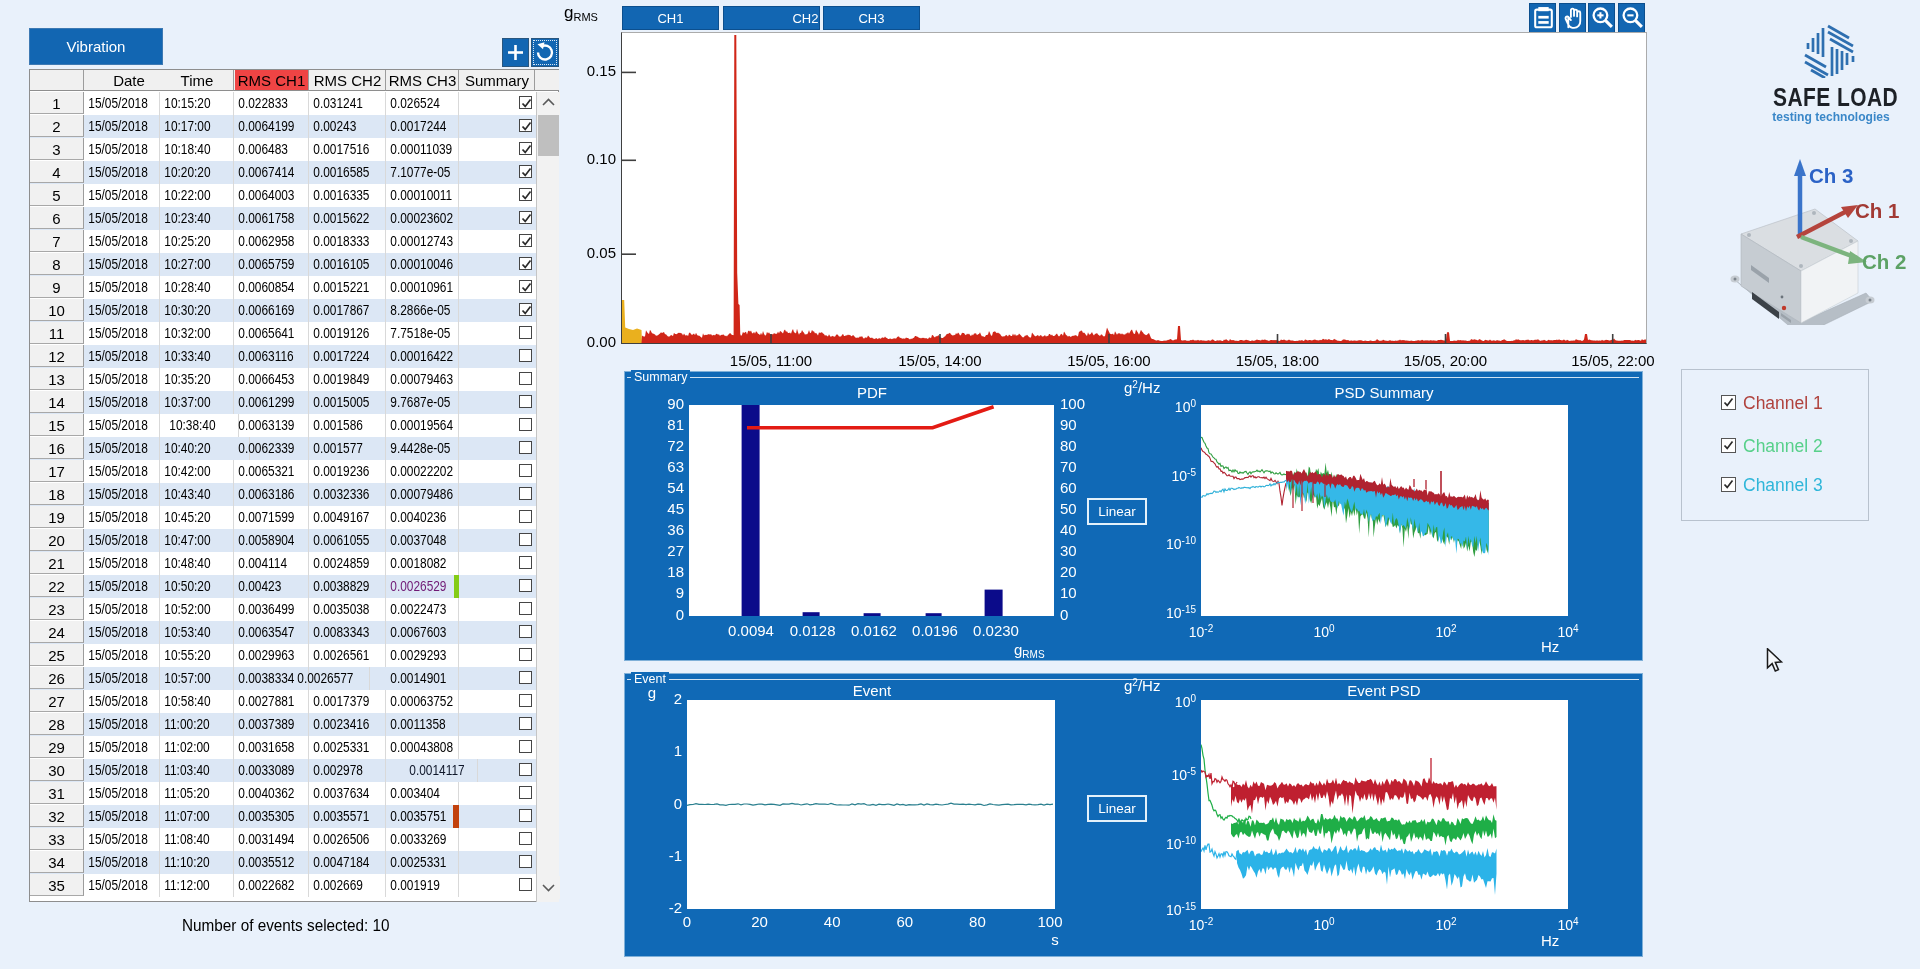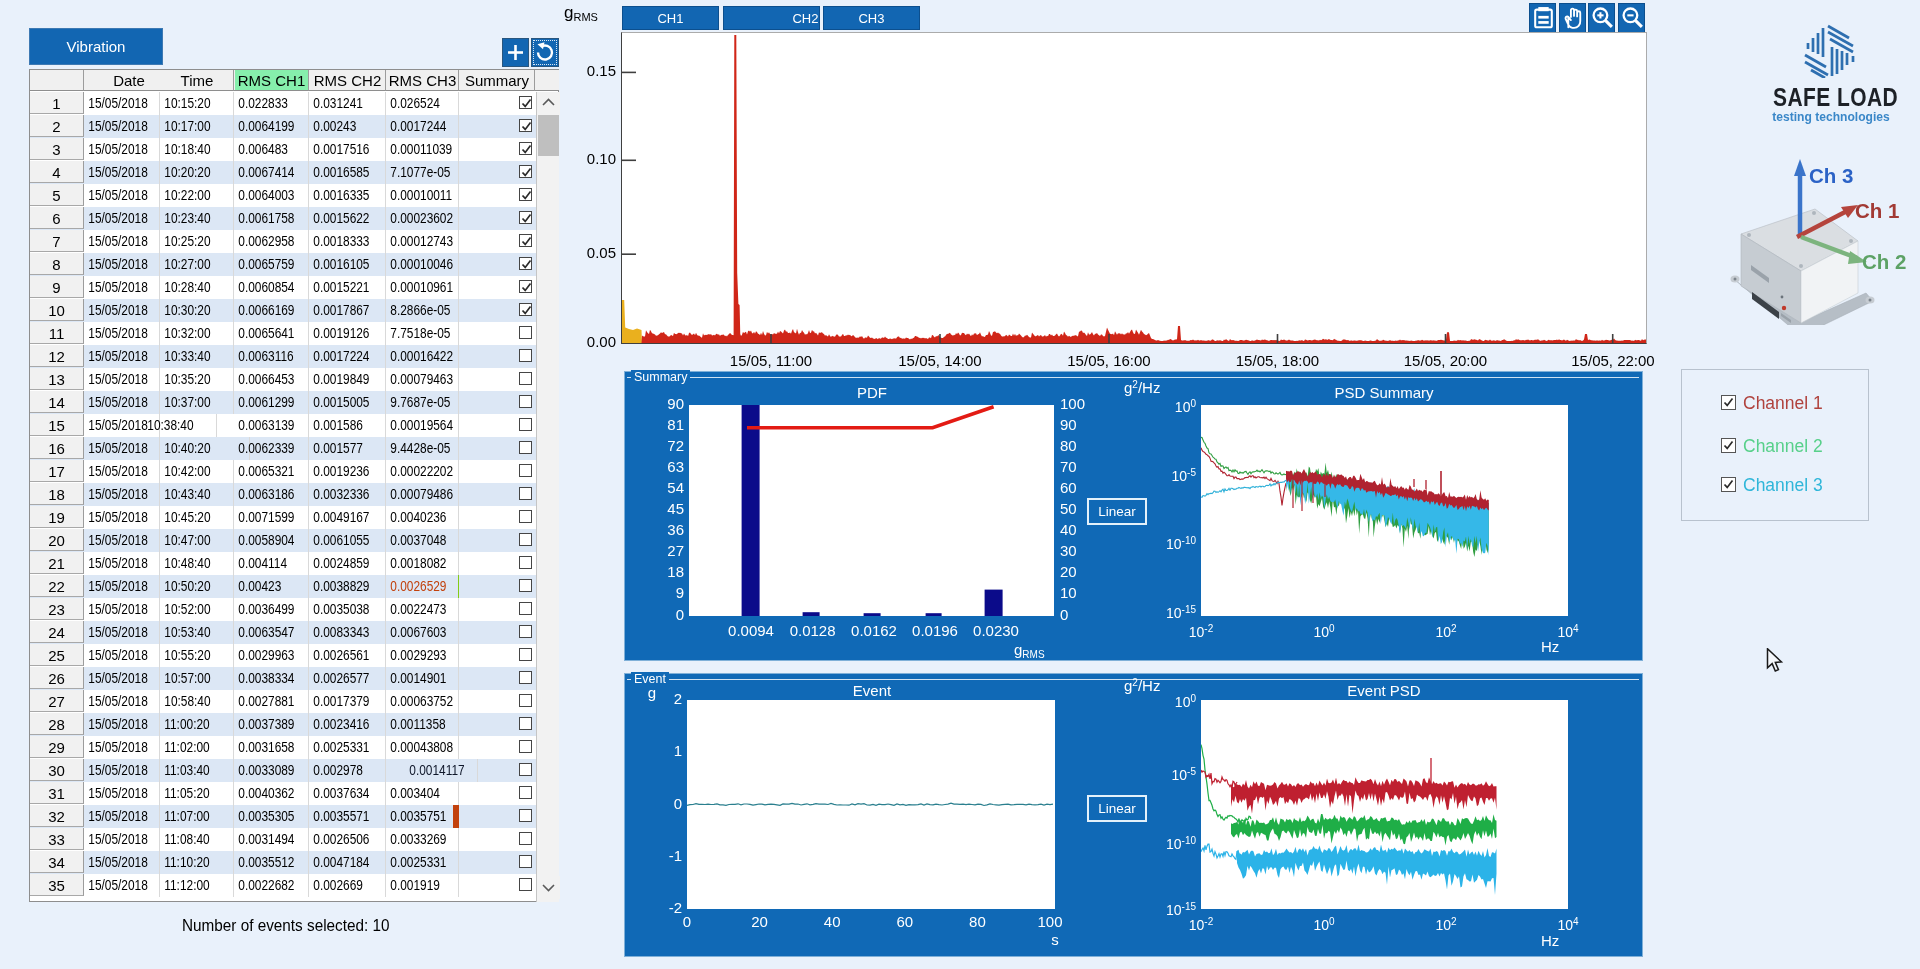--- a/index.html
+++ b/index.html
@@ -9,21 +9,21 @@
       <g transform="translate(26,0) scale(-1,1)">
         <path d="M20,13.5 a7,7 0 1 1 -3.5,-6" fill="none" stroke="#fff" stroke-width="2.4"></path>
         <polygon points="13.5,3.2 20.5,5.2 15,10.2" fill="#fff"></polygon>
       </g>
     </svg></div>
 <div style="position:absolute;left:29px;top:69px;width:530px;height:833px;background:#fff;border:1px solid #8e8e8e">
     <div style="position:absolute;left:0;top:0;width:529px;height:21px;background:#f0f0f0;border-bottom:1px solid #8e8e8e"></div>
     <div style="position:absolute;left:0px;top:0;width:54px;height:21px;background:#f0f0f0;border-right:1px solid #9c9c9c;border-bottom:1px solid #8e8e8e;text-align:center;line-height:21px;font-size:15px;color:#000"></div>
     <div style="position:absolute;left:55px;top:0;width:89px;height:21px;background:#f0f0f0;border-right:1px solid #9c9c9c;border-bottom:1px solid #8e8e8e;text-align:center;line-height:21px;font-size:15px;color:#000">Date</div>
     <div style="position:absolute;left:131px;top:0;width:73px;height:21px;background:#f0f0f0;border-right:1px solid #9c9c9c;border-bottom:1px solid #8e8e8e;text-align:center;line-height:21px;font-size:15px;color:#000">Time</div>
-    <div style="position:absolute;left:205px;top:0;width:74px;height:21px;background:#86efac;border-right:1px solid #9c9c9c;border-bottom:1px solid #8e8e8e;text-align:center;line-height:21px;font-size:15px;color:#000">RMS CH1</div>
+    <div style="position:absolute;left:205px;top:0;width:74px;height:21px;background:#ef4444;border-right:1px solid #9c9c9c;border-bottom:1px solid #8e8e8e;text-align:center;line-height:21px;font-size:15px;color:#000">RMS CH1</div>
     <div style="position:absolute;left:280px;top:0;width:76px;height:21px;background:#f0f0f0;border-right:1px solid #9c9c9c;border-bottom:1px solid #8e8e8e;text-align:center;line-height:21px;font-size:15px;color:#000">RMS CH2</div>
     <div style="position:absolute;left:357px;top:0;width:72px;height:21px;background:#f0f0f0;border-right:1px solid #9c9c9c;border-bottom:1px solid #8e8e8e;text-align:center;line-height:21px;font-size:15px;color:#000">RMS CH3</div>
     <div style="position:absolute;left:430px;top:0;width:75px;height:21px;background:#f0f0f0;border-right:1px solid #9c9c9c;border-bottom:1px solid #8e8e8e;text-align:center;line-height:21px;font-size:15px;color:#000">Summary</div>
     <div style="position:absolute;left:0;top:22px;width:506px;height:23px;background:#ffffff"></div>
     <div style="position:absolute;left:0;top:22px;width:54px;height:22px;background:#f1f1f1;border-right:1px solid #9c9c9c;border-bottom:1px solid #a8a8a8;text-align:center;line-height:23px;font-size:15px;color:#000">1</div>
     <div style="position:absolute;left:55px;top:22px;width:75px;height:23px;border-right:1px solid #d9d9d9;line-height:23px;font-size:14.5px;color:#000;overflow:hidden"><span style="display:inline-block;transform:scaleX(0.82);transform-origin:0 50%;padding-left:4px;white-space:nowrap">15/05/2018</span></div>
     <div style="position:absolute;left:131px;top:22px;width:73px;height:23px;border-right:1px solid #d9d9d9;line-height:23px;font-size:14.5px;color:#000;overflow:hidden"><span style="display:inline-block;transform:scaleX(0.82);transform-origin:0 50%;padding-left:4px;white-space:nowrap">10:15:20</span></div>
     <div style="position:absolute;left:205px;top:22px;width:74px;height:23px;border-right:1px solid #d9d9d9;line-height:23px;font-size:14.5px;color:#000;overflow:hidden"><span style="display:inline-block;transform:scaleX(0.82);transform-origin:0 50%;padding-left:4px;white-space:nowrap">0.022833</span></div>
     <div style="position:absolute;left:280px;top:22px;width:76px;height:23px;border-right:1px solid #d9d9d9;line-height:23px;font-size:14.5px;color:#000;overflow:hidden"><span style="display:inline-block;transform:scaleX(0.82);transform-origin:0 50%;padding-left:4px;white-space:nowrap">0.031241</span></div>
     <div style="position:absolute;left:357px;top:22px;width:72px;height:23px;border-right:1px solid #d9d9d9;line-height:23px;font-size:14.5px;color:#000;overflow:hidden"><span style="display:inline-block;transform:scaleX(0.82);transform-origin:0 50%;padding-left:4px;white-space:nowrap">0.026524</span></div>
@@ -168,21 +168,21 @@
     <div style="position:absolute;left:0;top:321px;width:54px;height:22px;background:#f1f1f1;border-right:1px solid #9c9c9c;border-bottom:1px solid #a8a8a8;text-align:center;line-height:23px;font-size:15px;color:#000">14</div>
     <div style="position:absolute;left:55px;top:321px;width:75px;height:23px;border-right:1px solid #d9d9d9;line-height:23px;font-size:14.5px;color:#000;overflow:hidden"><span style="display:inline-block;transform:scaleX(0.82);transform-origin:0 50%;padding-left:4px;white-space:nowrap">15/05/2018</span></div>
     <div style="position:absolute;left:131px;top:321px;width:73px;height:23px;border-right:1px solid #d9d9d9;line-height:23px;font-size:14.5px;color:#000;overflow:hidden"><span style="display:inline-block;transform:scaleX(0.82);transform-origin:0 50%;padding-left:4px;white-space:nowrap">10:37:00</span></div>
     <div style="position:absolute;left:205px;top:321px;width:74px;height:23px;border-right:1px solid #d9d9d9;line-height:23px;font-size:14.5px;color:#000;overflow:hidden"><span style="display:inline-block;transform:scaleX(0.82);transform-origin:0 50%;padding-left:4px;white-space:nowrap">0.0061299</span></div>
     <div style="position:absolute;left:280px;top:321px;width:76px;height:23px;border-right:1px solid #d9d9d9;line-height:23px;font-size:14.5px;color:#000;overflow:hidden"><span style="display:inline-block;transform:scaleX(0.82);transform-origin:0 50%;padding-left:4px;white-space:nowrap">0.0015005</span></div>
     <div style="position:absolute;left:357px;top:321px;width:72px;height:23px;border-right:1px solid #d9d9d9;line-height:23px;font-size:14.5px;color:#000;overflow:hidden"><span style="display:inline-block;transform:scaleX(0.82);transform-origin:0 50%;padding-left:4px;white-space:nowrap">9.7687e-05</span></div>
     <div style="position:absolute;left:489px;top:325px;width:13px;height:13px;background:#fff;border:1px solid #454545"></div>
     <div style="position:absolute;left:0;top:344px;width:506px;height:23px;background:#ffffff"></div>
     <div style="position:absolute;left:0;top:344px;width:54px;height:22px;background:#f1f1f1;border-right:1px solid #9c9c9c;border-bottom:1px solid #a8a8a8;text-align:center;line-height:23px;font-size:15px;color:#000">15</div>
     <div style="position:absolute;left:55px;top:344px;width:75px;height:23px;border-right:1px solid #d9d9d9;line-height:23px;font-size:14.5px;color:#000;overflow:hidden"><span style="display:inline-block;transform:scaleX(0.82);transform-origin:0 50%;padding-left:4px;white-space:nowrap">15/05/2018</span></div>
-    <div style="position:absolute;left:114px;top:344px;width:73px;height:40px;border-right:1px solid #d9d9d9;line-height:23px;font-size:14.5px;color:#000;overflow:hidden"><span style="display:inline-block;transform:scaleX(0.82);transform-origin:0 50%;padding-left:4px;white-space:nowrap">10:38:40</span></div>
+    <div style="position:absolute;left:136px;top:344px;width:73px;height:40px;border-right:1px solid #d9d9d9;line-height:23px;font-size:14.5px;color:#000;overflow:hidden"><span style="display:inline-block;transform:scaleX(0.82);transform-origin:0 50%;padding-left:4px;white-space:nowrap">10:38:40</span></div>
     <div style="position:absolute;left:205px;top:344px;width:74px;height:23px;border-right:1px solid #d9d9d9;line-height:23px;font-size:14.5px;color:#000;overflow:hidden"><span style="display:inline-block;transform:scaleX(0.82);transform-origin:0 50%;padding-left:4px;white-space:nowrap">0.0063139</span></div>
     <div style="position:absolute;left:280px;top:344px;width:76px;height:23px;border-right:1px solid #d9d9d9;line-height:23px;font-size:14.5px;color:#000;overflow:hidden"><span style="display:inline-block;transform:scaleX(0.82);transform-origin:0 50%;padding-left:4px;white-space:nowrap">0.001586</span></div>
     <div style="position:absolute;left:357px;top:344px;width:72px;height:23px;border-right:1px solid #d9d9d9;line-height:23px;font-size:14.5px;color:#000;overflow:hidden"><span style="display:inline-block;transform:scaleX(0.82);transform-origin:0 50%;padding-left:4px;white-space:nowrap">0.00019564</span></div>
     <div style="position:absolute;left:489px;top:348px;width:13px;height:13px;background:#fff;border:1px solid #454545"></div>
     <div style="position:absolute;left:0;top:367px;width:506px;height:23px;background:#dce7f5"></div>
     <div style="position:absolute;left:0;top:367px;width:54px;height:22px;background:#f1f1f1;border-right:1px solid #9c9c9c;border-bottom:1px solid #a8a8a8;text-align:center;line-height:23px;font-size:15px;color:#000">16</div>
     <div style="position:absolute;left:55px;top:367px;width:75px;height:23px;border-right:1px solid #d9d9d9;line-height:23px;font-size:14.5px;color:#000;overflow:hidden"><span style="display:inline-block;transform:scaleX(0.82);transform-origin:0 50%;padding-left:4px;white-space:nowrap">15/05/2018</span></div>
     <div style="position:absolute;left:131px;top:367px;width:89px;height:23px;border-right:1px solid #d9d9d9;line-height:23px;font-size:14.5px;color:#000;overflow:hidden"><span style="display:inline-block;transform:scaleX(0.82);transform-origin:0 50%;padding-left:4px;white-space:nowrap">10:40:20</span></div>
     <div style="position:absolute;left:205px;top:367px;width:74px;height:23px;border-right:1px solid #d9d9d9;line-height:23px;font-size:14.5px;color:#000;overflow:hidden"><span style="display:inline-block;transform:scaleX(0.82);transform-origin:0 50%;padding-left:4px;white-space:nowrap">0.0062339</span></div>
     <div style="position:absolute;left:280px;top:367px;width:76px;height:23px;border-right:1px solid #d9d9d9;line-height:23px;font-size:14.5px;color:#000;overflow:hidden"><span style="display:inline-block;transform:scaleX(0.82);transform-origin:0 50%;padding-left:4px;white-space:nowrap">0.001577</span></div>
@@ -227,21 +227,21 @@
     <div style="position:absolute;left:205px;top:482px;width:74px;height:23px;border-right:1px solid #d9d9d9;line-height:23px;font-size:14.5px;color:#000;overflow:hidden"><span style="display:inline-block;transform:scaleX(0.82);transform-origin:0 50%;padding-left:4px;white-space:nowrap">0.004114</span></div>
     <div style="position:absolute;left:280px;top:482px;width:76px;height:23px;border-right:1px solid #d9d9d9;line-height:23px;font-size:14.5px;color:#000;overflow:hidden"><span style="display:inline-block;transform:scaleX(0.82);transform-origin:0 50%;padding-left:4px;white-space:nowrap">0.0024859</span></div>
     <div style="position:absolute;left:357px;top:482px;width:72px;height:23px;border-right:1px solid #d9d9d9;line-height:23px;font-size:14.5px;color:#000;overflow:hidden"><span style="display:inline-block;transform:scaleX(0.82);transform-origin:0 50%;padding-left:4px;white-space:nowrap">0.0018082</span></div>
     <div style="position:absolute;left:489px;top:486px;width:13px;height:13px;background:#fff;border:1px solid #454545"></div>
     <div style="position:absolute;left:0;top:505px;width:506px;height:23px;background:#dce7f5"></div>
     <div style="position:absolute;left:0;top:505px;width:54px;height:22px;background:#f1f1f1;border-right:1px solid #9c9c9c;border-bottom:1px solid #a8a8a8;text-align:center;line-height:23px;font-size:15px;color:#000">22</div>
     <div style="position:absolute;left:55px;top:505px;width:75px;height:23px;border-right:1px solid #d9d9d9;line-height:23px;font-size:14.5px;color:#000;overflow:hidden"><span style="display:inline-block;transform:scaleX(0.82);transform-origin:0 50%;padding-left:4px;white-space:nowrap">15/05/2018</span></div>
     <div style="position:absolute;left:131px;top:505px;width:73px;height:23px;border-right:1px solid #d9d9d9;line-height:23px;font-size:14.5px;color:#000;overflow:hidden"><span style="display:inline-block;transform:scaleX(0.82);transform-origin:0 50%;padding-left:4px;white-space:nowrap">10:50:20</span></div>
     <div style="position:absolute;left:205px;top:505px;width:74px;height:23px;border-right:1px solid #d9d9d9;line-height:23px;font-size:14.5px;color:#000;overflow:hidden"><span style="display:inline-block;transform:scaleX(0.82);transform-origin:0 50%;padding-left:4px;white-space:nowrap">0.00423</span></div>
     <div style="position:absolute;left:280px;top:505px;width:76px;height:23px;border-right:1px solid #d9d9d9;line-height:23px;font-size:14.5px;color:#000;overflow:hidden"><span style="display:inline-block;transform:scaleX(0.82);transform-origin:0 50%;padding-left:4px;white-space:nowrap">0.0038829</span></div>
-    <div style="position:absolute;left:357px;top:505px;width:72px;height:23px;border-right:1px solid #84cc16;line-height:23px;font-size:14.5px;color:#c2410c;overflow:hidden"><span style="display:inline-block;transform:scaleX(0.82);transform-origin:0 50%;padding-left:4px;white-space:nowrap">0.0026529</span></div>
+    <div style="position:absolute;left:357px;top:505px;width:72px;height:23px;border-right:5px solid #84cc16;line-height:23px;font-size:14.5px;color:#701a75;overflow:hidden"><span style="display:inline-block;transform:scaleX(0.82);transform-origin:0 50%;padding-left:4px;white-space:nowrap">0.0026529</span></div>
     <div style="position:absolute;left:489px;top:509px;width:13px;height:13px;background:#fff;border:1px solid #454545"></div>
     <div style="position:absolute;left:0;top:528px;width:506px;height:23px;background:#ffffff"></div>
     <div style="position:absolute;left:0;top:528px;width:54px;height:22px;background:#f1f1f1;border-right:1px solid #9c9c9c;border-bottom:1px solid #a8a8a8;text-align:center;line-height:23px;font-size:15px;color:#000">23</div>
     <div style="position:absolute;left:55px;top:528px;width:75px;height:23px;border-right:1px solid #d9d9d9;line-height:23px;font-size:14.5px;color:#000;overflow:hidden"><span style="display:inline-block;transform:scaleX(0.82);transform-origin:0 50%;padding-left:4px;white-space:nowrap">15/05/2018</span></div>
     <div style="position:absolute;left:131px;top:528px;width:73px;height:23px;border-right:1px solid #d9d9d9;line-height:23px;font-size:14.5px;color:#000;overflow:hidden"><span style="display:inline-block;transform:scaleX(0.82);transform-origin:0 50%;padding-left:4px;white-space:nowrap">10:52:00</span></div>
     <div style="position:absolute;left:205px;top:528px;width:74px;height:23px;border-right:1px solid #d9d9d9;line-height:23px;font-size:14.5px;color:#000;overflow:hidden"><span style="display:inline-block;transform:scaleX(0.82);transform-origin:0 50%;padding-left:4px;white-space:nowrap">0.0036499</span></div>
     <div style="position:absolute;left:280px;top:528px;width:76px;height:23px;border-right:1px solid #d9d9d9;line-height:23px;font-size:14.5px;color:#000;overflow:hidden"><span style="display:inline-block;transform:scaleX(0.82);transform-origin:0 50%;padding-left:4px;white-space:nowrap">0.0035038</span></div>
     <div style="position:absolute;left:357px;top:528px;width:72px;height:23px;border-right:1px solid #d9d9d9;line-height:23px;font-size:14.5px;color:#000;overflow:hidden"><span style="display:inline-block;transform:scaleX(0.82);transform-origin:0 50%;padding-left:4px;white-space:nowrap">0.0022473</span></div>
     <div style="position:absolute;left:489px;top:532px;width:13px;height:13px;background:#fff;border:1px solid #454545"></div>
     <div style="position:absolute;left:0;top:551px;width:506px;height:23px;background:#dce7f5"></div>
@@ -258,21 +258,21 @@
     <div style="position:absolute;left:131px;top:574px;width:73px;height:23px;border-right:1px solid #d9d9d9;line-height:23px;font-size:14.5px;color:#000;overflow:hidden"><span style="display:inline-block;transform:scaleX(0.82);transform-origin:0 50%;padding-left:4px;white-space:nowrap">10:55:20</span></div>
     <div style="position:absolute;left:205px;top:574px;width:74px;height:23px;border-right:1px solid #d9d9d9;line-height:23px;font-size:14.5px;color:#000;overflow:hidden"><span style="display:inline-block;transform:scaleX(0.82);transform-origin:0 50%;padding-left:4px;white-space:nowrap">0.0029963</span></div>
     <div style="position:absolute;left:280px;top:574px;width:76px;height:23px;border-right:1px solid #d9d9d9;line-height:23px;font-size:14.5px;color:#000;overflow:hidden"><span style="display:inline-block;transform:scaleX(0.82);transform-origin:0 50%;padding-left:4px;white-space:nowrap">0.0026561</span></div>
     <div style="position:absolute;left:357px;top:574px;width:72px;height:23px;border-right:1px solid #d9d9d9;line-height:23px;font-size:14.5px;color:#000;overflow:hidden"><span style="display:inline-block;transform:scaleX(0.82);transform-origin:0 50%;padding-left:4px;white-space:nowrap">0.0029293</span></div>
     <div style="position:absolute;left:489px;top:578px;width:13px;height:13px;background:#fff;border:1px solid #454545"></div>
     <div style="position:absolute;left:0;top:597px;width:506px;height:23px;background:#dce7f5"></div>
     <div style="position:absolute;left:0;top:597px;width:54px;height:22px;background:#f1f1f1;border-right:1px solid #9c9c9c;border-bottom:1px solid #a8a8a8;text-align:center;line-height:23px;font-size:15px;color:#000">26</div>
     <div style="position:absolute;left:55px;top:597px;width:75px;height:23px;border-right:1px solid #d9d9d9;line-height:23px;font-size:14.5px;color:#000;overflow:hidden"><span style="display:inline-block;transform:scaleX(0.82);transform-origin:0 50%;padding-left:4px;white-space:nowrap">15/05/2018</span></div>
     <div style="position:absolute;left:131px;top:597px;width:73px;height:41px;border-right:1px solid #d9d9d9;line-height:23px;font-size:14.5px;color:#000;overflow:hidden"><span style="display:inline-block;transform:scaleX(0.82);transform-origin:0 50%;padding-left:4px;white-space:nowrap">10:57:00</span></div>
     <div style="position:absolute;left:205px;top:597px;width:74px;height:23px;border-right:1px solid #d9d9d9;line-height:23px;font-size:14.5px;color:#000;overflow:hidden"><span style="display:inline-block;transform:scaleX(0.82);transform-origin:0 50%;padding-left:4px;white-space:nowrap">0.0038334</span></div>
-    <div style="position:absolute;left:280px;top:597px;width:76px;height:23px;border-right:1px solid #d9d9d9;line-height:23px;font-size:14.5px;color:#000;overflow:hidden"><span style="display:inline-block;transform:scaleX(0.82);transform-origin:0 50%;padding-left:4px;white-space:nowrap">0.0026577</span></div>
+    <div style="position:absolute;left:264px;top:597px;width:76px;height:23px;border-right:1px solid #d9d9d9;line-height:23px;font-size:14.5px;color:#000;overflow:hidden"><span style="display:inline-block;transform:scaleX(0.82);transform-origin:0 50%;padding-left:4px;white-space:nowrap">0.0026577</span></div>
     <div style="position:absolute;left:357px;top:597px;width:72px;height:23px;border-right:1px solid #d9d9d9;line-height:23px;font-size:14.5px;color:#000;overflow:hidden"><span style="display:inline-block;transform:scaleX(0.82);transform-origin:0 50%;padding-left:4px;white-space:nowrap">0.0014901</span></div>
     <div style="position:absolute;left:489px;top:601px;width:13px;height:13px;background:#fff;border:1px solid #454545"></div>
     <div style="position:absolute;left:0;top:620px;width:506px;height:23px;background:#ffffff"></div>
     <div style="position:absolute;left:0;top:620px;width:54px;height:22px;background:#f1f1f1;border-right:1px solid #9c9c9c;border-bottom:1px solid #a8a8a8;text-align:center;line-height:23px;font-size:15px;color:#000">27</div>
     <div style="position:absolute;left:55px;top:620px;width:75px;height:23px;border-right:1px solid #d9d9d9;line-height:23px;font-size:14.5px;color:#000;overflow:hidden"><span style="display:inline-block;transform:scaleX(0.82);transform-origin:0 50%;padding-left:4px;white-space:nowrap">15/05/2018</span></div>
     <div style="position:absolute;left:131px;top:620px;width:73px;height:23px;border-right:1px solid #d9d9d9;line-height:23px;font-size:14.5px;color:#000;overflow:hidden"><span style="display:inline-block;transform:scaleX(0.82);transform-origin:0 50%;padding-left:4px;white-space:nowrap">10:58:40</span></div>
     <div style="position:absolute;left:205px;top:620px;width:74px;height:23px;border-right:1px solid #d9d9d9;line-height:23px;font-size:14.5px;color:#000;overflow:hidden"><span style="display:inline-block;transform:scaleX(0.82);transform-origin:0 50%;padding-left:4px;white-space:nowrap">0.0027881</span></div>
     <div style="position:absolute;left:280px;top:620px;width:76px;height:23px;border-right:1px solid #d9d9d9;line-height:23px;font-size:14.5px;color:#000;overflow:hidden"><span style="display:inline-block;transform:scaleX(0.82);transform-origin:0 50%;padding-left:4px;white-space:nowrap">0.0017379</span></div>
     <div style="position:absolute;left:357px;top:620px;width:72px;height:23px;border-right:1px solid #d9d9d9;line-height:23px;font-size:14.5px;color:#000;overflow:hidden"><span style="display:inline-block;transform:scaleX(0.82);transform-origin:0 50%;padding-left:4px;white-space:nowrap">0.00063752</span></div>
     <div style="position:absolute;left:489px;top:624px;width:13px;height:13px;background:#fff;border:1px solid #454545"></div>

